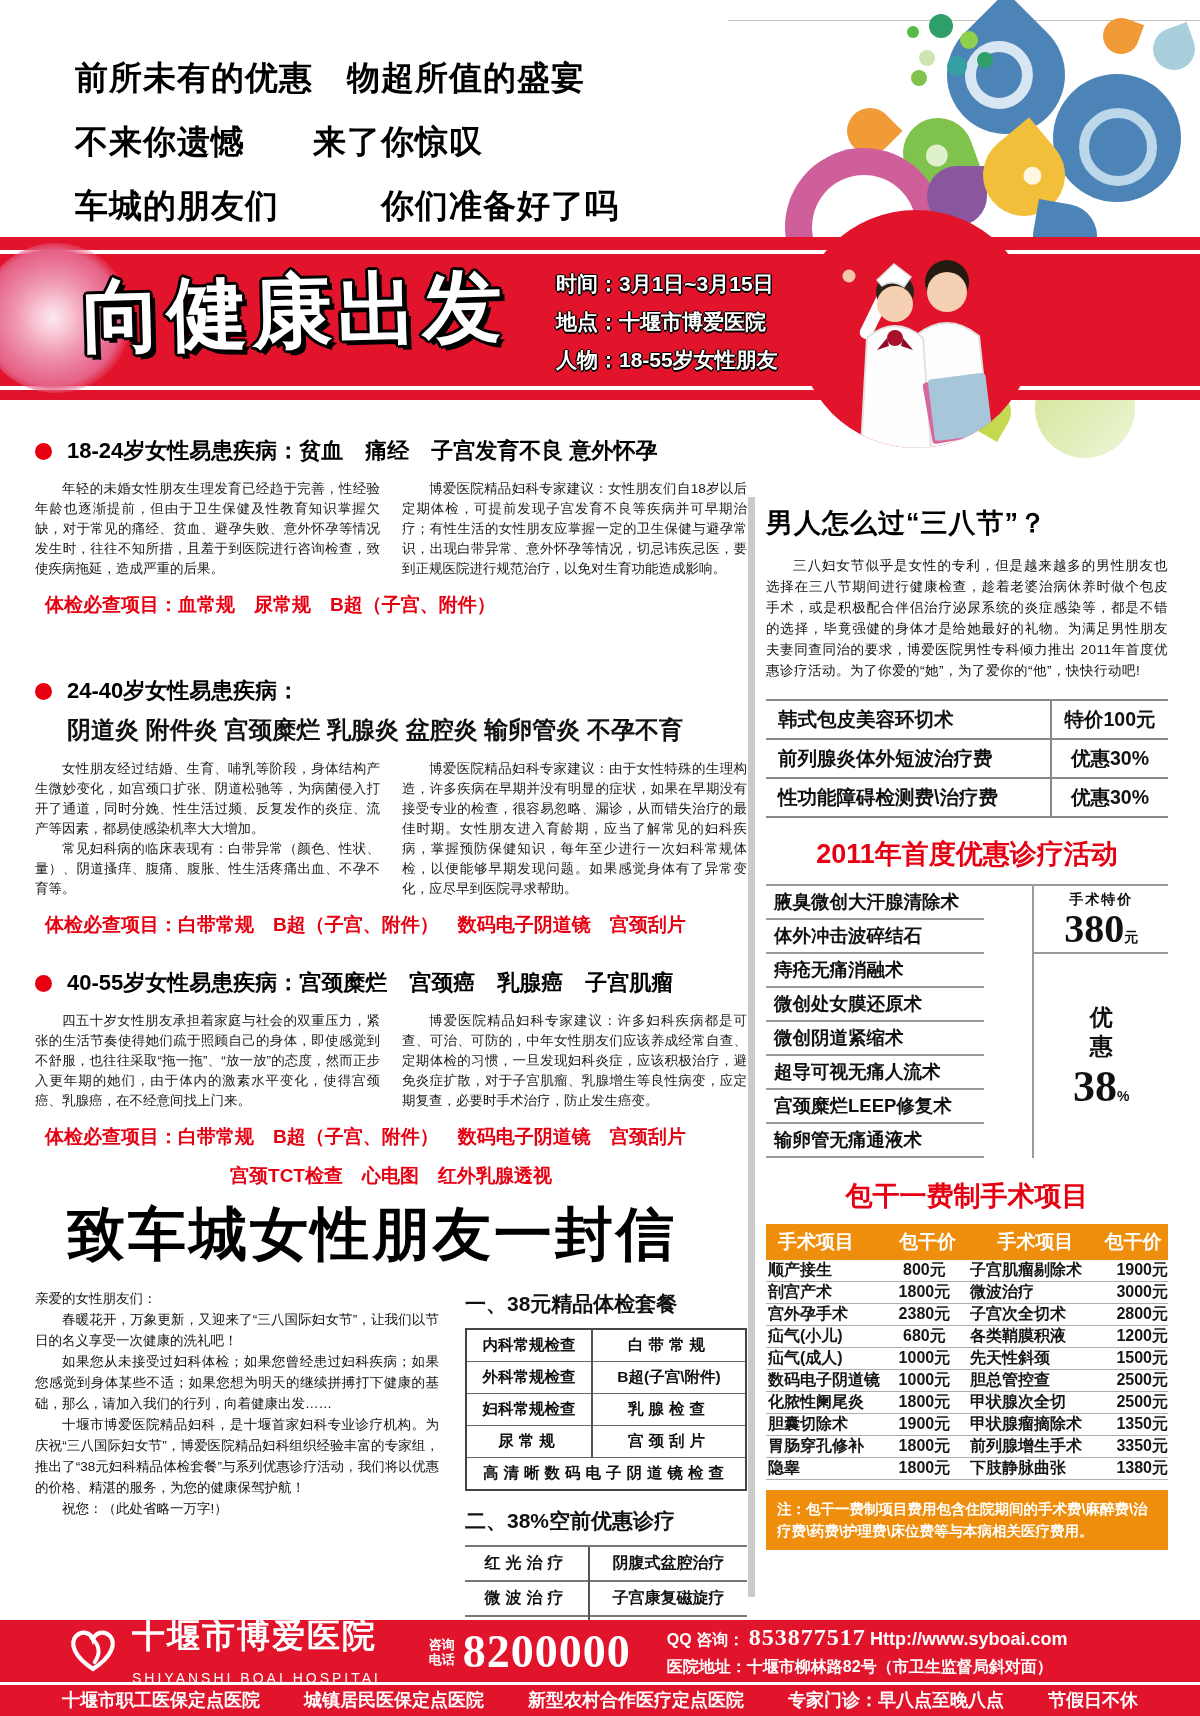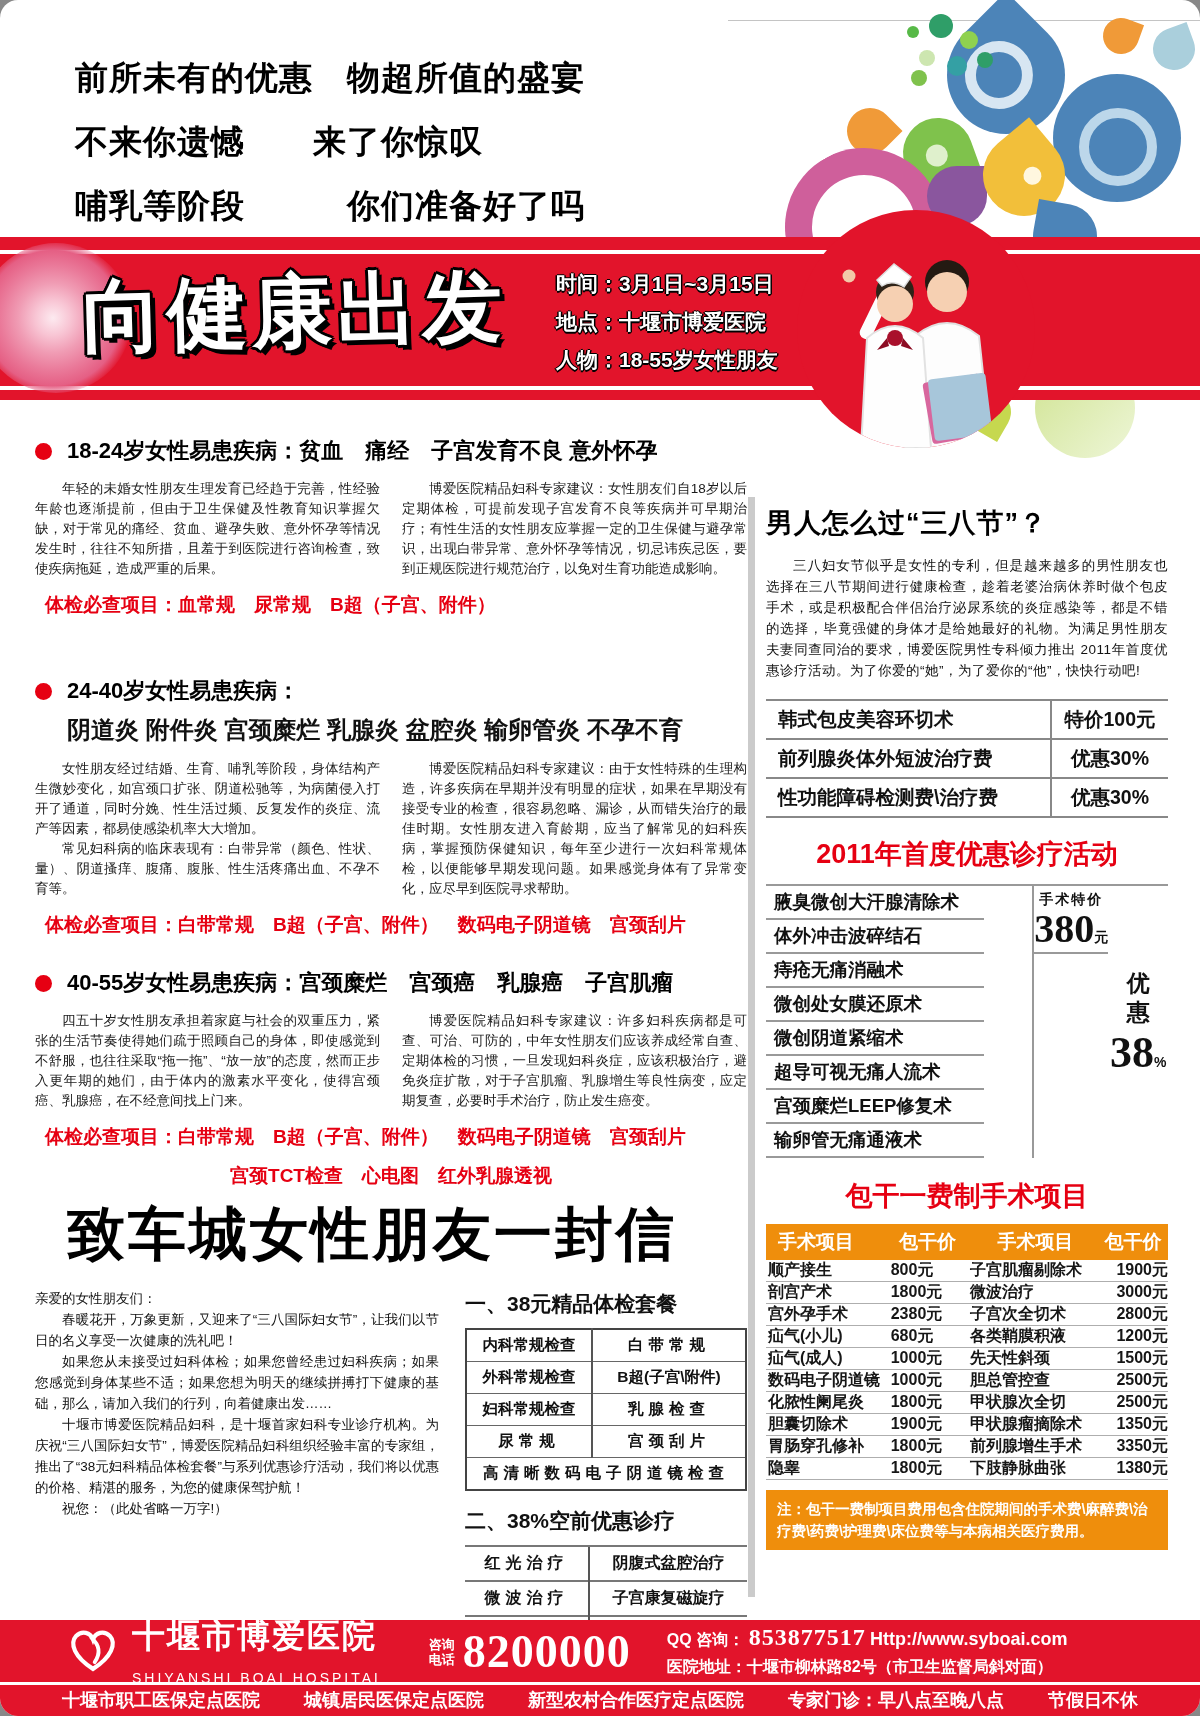--- a/index.html
+++ b/index.html
@@ -1,17 +1,17 @@
 <!DOCTYPE html>
 <html><head>
 <meta charset="utf-8">
 <style>
   html,body{margin:0;padding:0;background:#888;}
   .page{position:relative;width:1200px;height:1716px;margin:0 auto;background:#fff;
-        font-family:"Liberation Sans","DejaVu Sans",sans-serif;color:#111;overflow:hidden;border-radius:18px;}
+        font-family:"Liberation Sans","DejaVu Sans",sans-serif;color:#111;overflow:hidden;}
   :root{--red:#e2142b;--redtext:#e60012;--orange:#ef8e0c;}
 
   
   .headlines{position:absolute;top:46px;left:75px;z-index:4;font-weight:bold;
              font-size:33px;line-height:64px;letter-spacing:1px;color:#000;}
 
   
   .topline{position:absolute;top:20px;left:728px;width:472px;height:1px;background:#c4c4c4;}
   .decor{position:absolute;left:735px;top:16px;width:465px;height:450px;z-index:1;}
   .d{position:absolute;border-radius:52% 52% 52% 0;}
@@ -93,37 +93,37 @@
   .men-para{margin-top:14px;font-size:13.5px;line-height:21px;text-align:justify;text-indent:2em;letter-spacing:.5px;}
   .men-table{margin-top:18px;border-top:2px solid #888;}
   .mt-row{display:flex;align-items:stretch;height:37px;border-bottom:2px solid #888;}
   .mt-name{flex:1;display:flex;align-items:center;padding-left:12px;font-size:19.5px;font-weight:900;}
   .mt-price{width:116px;border-left:2px solid #888;display:flex;align-items:center;justify-content:center;
             font-size:19.5px;font-weight:900;}
   .act-title{margin-top:18px;text-align:center;font-size:27px;font-weight:900;color:var(--redtext);}
   .surgery{margin-top:12px;display:flex;border-top:2px solid #999;gap:48px;}
   .sg-left{width:62%;}
   .sg-item{height:32px;line-height:32px;border-bottom:2px solid #999;font-size:18.5px;font-weight:900;padding-left:8px;white-space:nowrap;}
-  .sg-right{width:38%;border-left:2px solid #999;display:flex;flex-direction:row;}
+  .sg-right{width:38%;border-left:2px solid #999;display:flex;flex-direction:column;}
   .sg-p1{height:66px;border-bottom:2px solid #999;text-align:center;}
   .sg-p1-label{font-size:14px;font-weight:900;margin-top:5px;letter-spacing:2px;}
   .sg-num{font-family:"Liberation Serif","DejaVu Serif",serif;font-weight:bold;font-size:40px;line-height:1;}
   .sg-unit{font-size:14px;font-weight:bold;}
   .sg-p2{flex:1;display:flex;flex-direction:column;justify-content:center;align-items:center;gap:4px;}
   .sg-yh{font-size:23px;font-weight:900;line-height:29px;text-align:center;}
   .sg-num2{font-family:"Liberation Serif","DejaVu Serif",serif;font-weight:bold;font-size:44px;line-height:1;}
   .bg-title{margin-top:20px;text-align:center;font-size:27px;font-weight:900;color:var(--redtext);}
   .baogan{margin-top:10px;}
   .bg-head{display:flex;align-items:center;height:36px;background:var(--orange);color:#fff;font-weight:900;font-size:19px;}
   .bg-head .h1{width:31%;padding-left:12px;}.bg-head .h2{width:19%;}
   .bg-head .h3{width:32%;text-align:center;}.bg-head .h4{width:18%;text-align:center;}
   .bg-row{display:flex;align-items:center;height:21px;border-bottom:1.5px solid #aeaeae;
           font-size:16px;font-weight:bold;color:#161616;}
   .bg-row .c1{width:31%;padding-left:2px;white-space:nowrap;}
-  .bg-row .c2{width:19%;text-align:left;padding-right:8px;box-sizing:border-box;}
+  .bg-row .c2{width:19%;text-align:center;padding-right:8px;box-sizing:border-box;}
   .bg-row .c3{width:32%;padding-left:4px;white-space:nowrap;}
   .bg-row .c4{width:18%;text-align:right;box-sizing:border-box;}
   .bg-note{margin-top:10px;background:var(--orange);color:#fff;font-weight:bold;font-size:14.5px;line-height:22px;padding:8px 11px;}
 
   
   .footer{position:absolute;left:0;top:1620px;width:1200px;height:96px;background:var(--red);color:#fff;z-index:5;}
   .f-top{display:flex;align-items:center;height:60px;padding:2px 22px 0 66px;}
   .f-name{margin-left:12px;}
   .f-cn{font-size:33px;font-weight:900;letter-spacing:2px;line-height:33px;}
   .f-en{font-size:14px;letter-spacing:3px;margin-top:18px;}
@@ -140,21 +140,21 @@
 </head>
 <body>
 
 <div class="page">
 
   <div class="topline"></div>
 
   <div class="headlines">
     <div>前所未有的优惠　物超所值的盛宴</div>
     <div>不来你遗憾　　来了你惊叹</div>
-    <div>哺乳等阶段　　　你们准备好了吗</div>
+    <div>车城的朋友们　　　你们准备好了吗</div>
   </div>
 
   <div class="decor">
     <div class="d" id="d1"></div>
     <div class="d" id="d2"></div>
     <div class="d" id="d3"></div>
     <div class="d" id="d4"></div>
     <div id="d5" style="position:absolute"></div>
     <div class="d" id="d6"></div>
     <div class="d" id="d7"></div>

